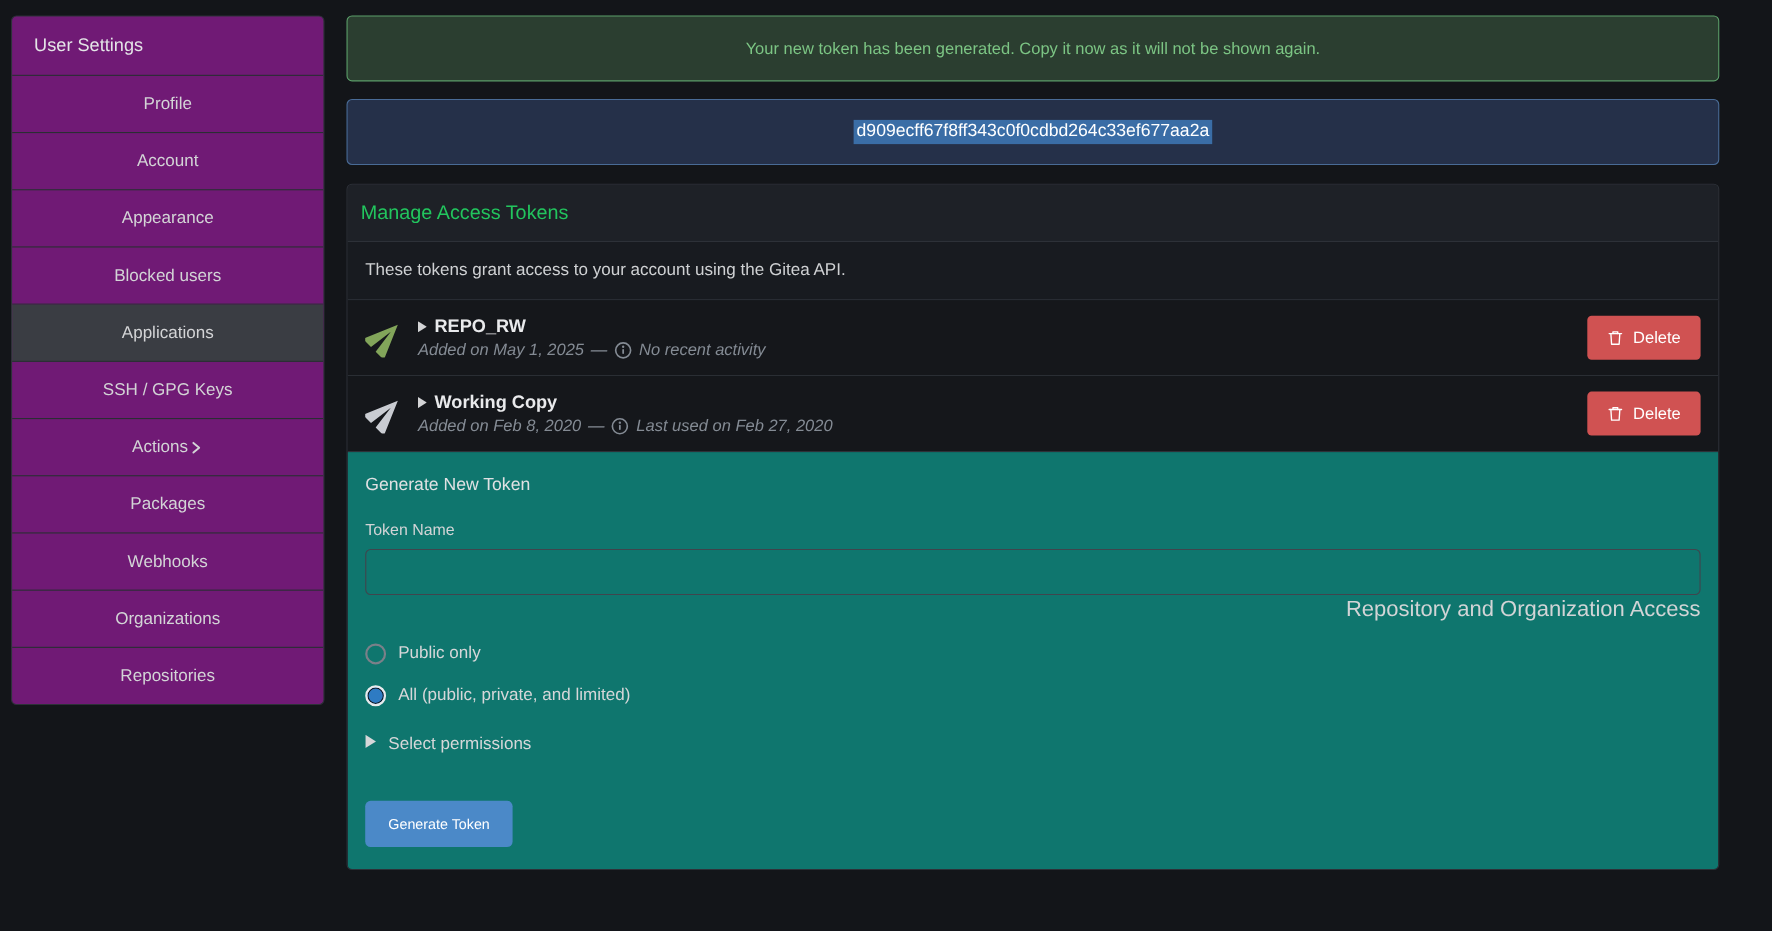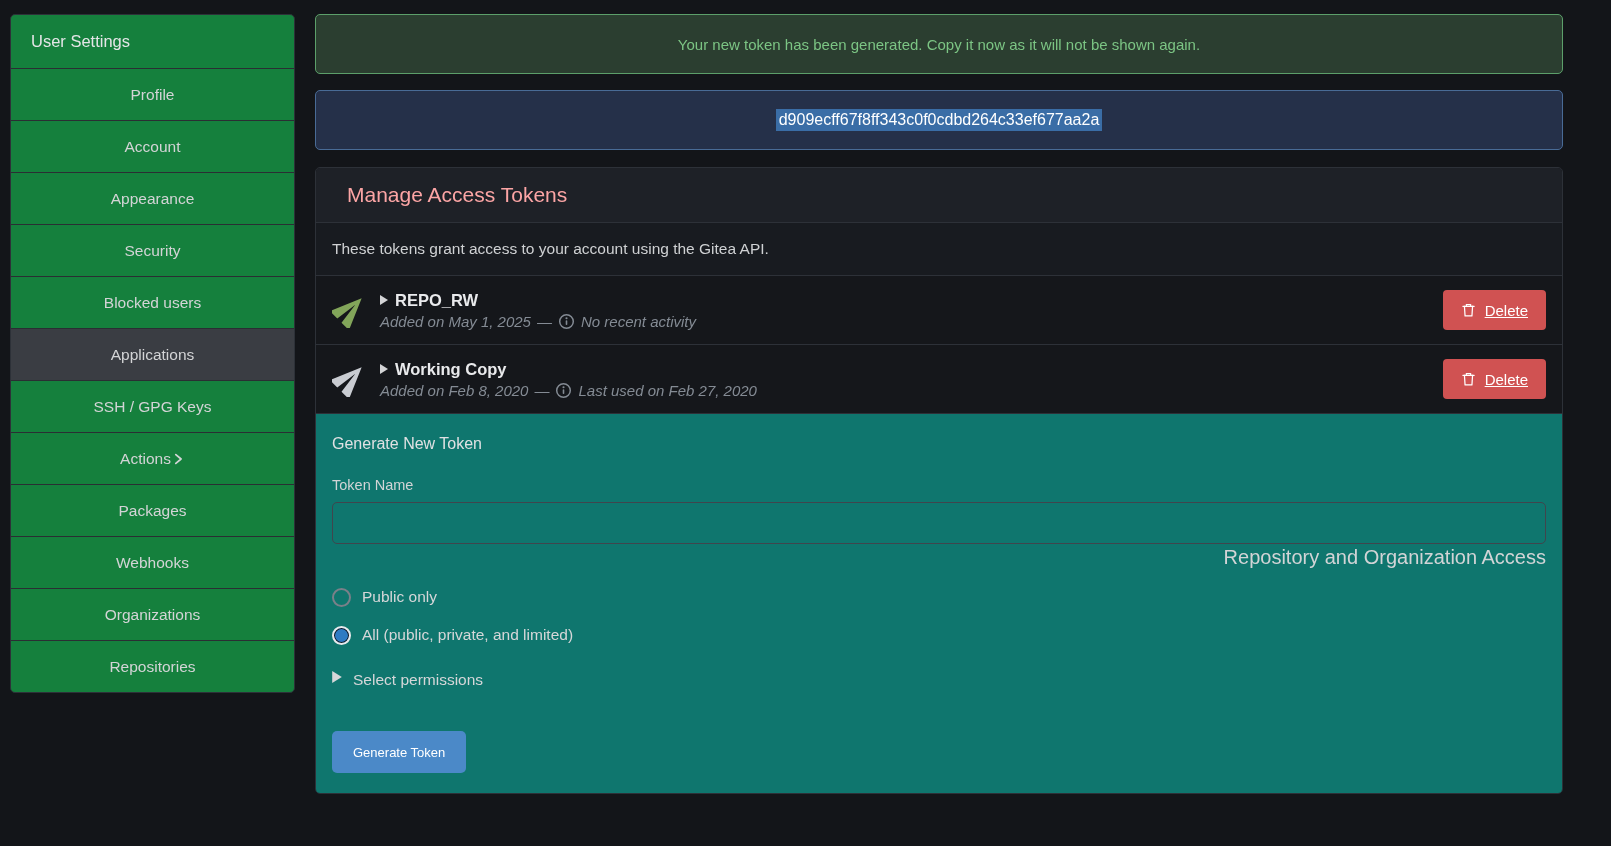--- a/index.html
+++ b/index.html
@@ -10,21 +10,21 @@
     background: #131519;
     font-family: "Liberation Sans", sans-serif;
     color: #d6d7d9;
     overflow: hidden;
   }
   .layout { display: flex; gap: 20px; padding: 14px 48px 20px 10px; }
 
   
   .sidebar {
     width: 285px; flex: none; align-self: flex-start;
-    background: #15803d; border: 1px solid #2d3138; border-radius: 5px;
+    background: #701a75; border: 1px solid #2d3138; border-radius: 5px;
     overflow: hidden;
   }
   .sidebar-header {
     padding: 17px 20px; font-size: 16.5px; color: #e4e5e7;
     border-bottom: 1px solid #2a2e33;
   }
   .sidebar-item {
     display: flex; align-items: center; justify-content: center;
     padding: 16.5px 20px; font-size: 15.5px; color: #d3d4d6;
     border-bottom: 1px solid #2a2e33; cursor: pointer;
@@ -49,22 +49,22 @@
     background: #253049; border: 1px solid #496b96; border-radius: 5px;
     color: #ffffff; font-size: 16px;
   }
   .token-box .selected { background: #3a6da6; padding: 2px 3px; }
 
   .panel {
     background: #16181d; border: 1px solid #2d3138; border-radius: 5px;
     overflow: hidden;
   }
   .panel-header {
-    background: #1e2127; padding: 15px 31px;
-    font-size: 21px; color: #fca5a5;
+    background: #1e2127; padding: 15px 12px;
+    font-size: 18px; color: #22c55e;
     border-bottom: 1px solid #2d3138;
   }
   .panel-desc {
     background: #181b20; padding: 17px 16px;
     font-size: 15.5px; color: #cfd1d3;
     border-bottom: 1px solid #2d3138;
   }
 
   .token-row {
     display: flex; align-items: center;
@@ -79,21 +79,21 @@
   }
   .token-meta {
     display: flex; align-items: center; gap: 6px; margin-top: 3px;
     font-size: 15px; font-style: italic; color: #848b94;
   }
   .delete-btn {
     flex: none; display: flex; align-items: center; gap: 9px;
     height: 40px; padding: 0 18px;
     background: #d05252; color: #ffffff;
     border: none; border-radius: 4px;
-    font-size: 15px; font-family: inherit; cursor: pointer; text-decoration: underline;
+    font-size: 15px; font-family: inherit; cursor: pointer;
   }
 
   .generate { background: #0f766e; padding: 21px 16px 20px; }
   .generate-title { font-size: 16px; color: #e0e1e3; margin: 0 0 24px; font-weight: normal; }
   .field-label { font-size: 14.5px; color: #d2d4d6; margin-bottom: 9px; }
   .text-input {
     width: 100%; height: 42px; padding: 0 12px;
     background: transparent; border: 1px solid #40454d; border-radius: 5px;
     color: #d6d7d9; font-size: 15px; font-family: inherit; outline: none;
   }
@@ -133,24 +133,20 @@
         <div class="sidebar-item">
     <span>Profile</span>
 
   </div>
         <div class="sidebar-item">
     <span>Account</span>
 
   </div>
         <div class="sidebar-item">
     <span>Appearance</span>
-
-  </div>
-        <div class="sidebar-item">
-    <span>Security</span>
 
   </div>
         <div class="sidebar-item">
     <span>Blocked users</span>
 
   </div>
         <div class="sidebar-item active">
     <span>Applications</span>
 
   </div>

